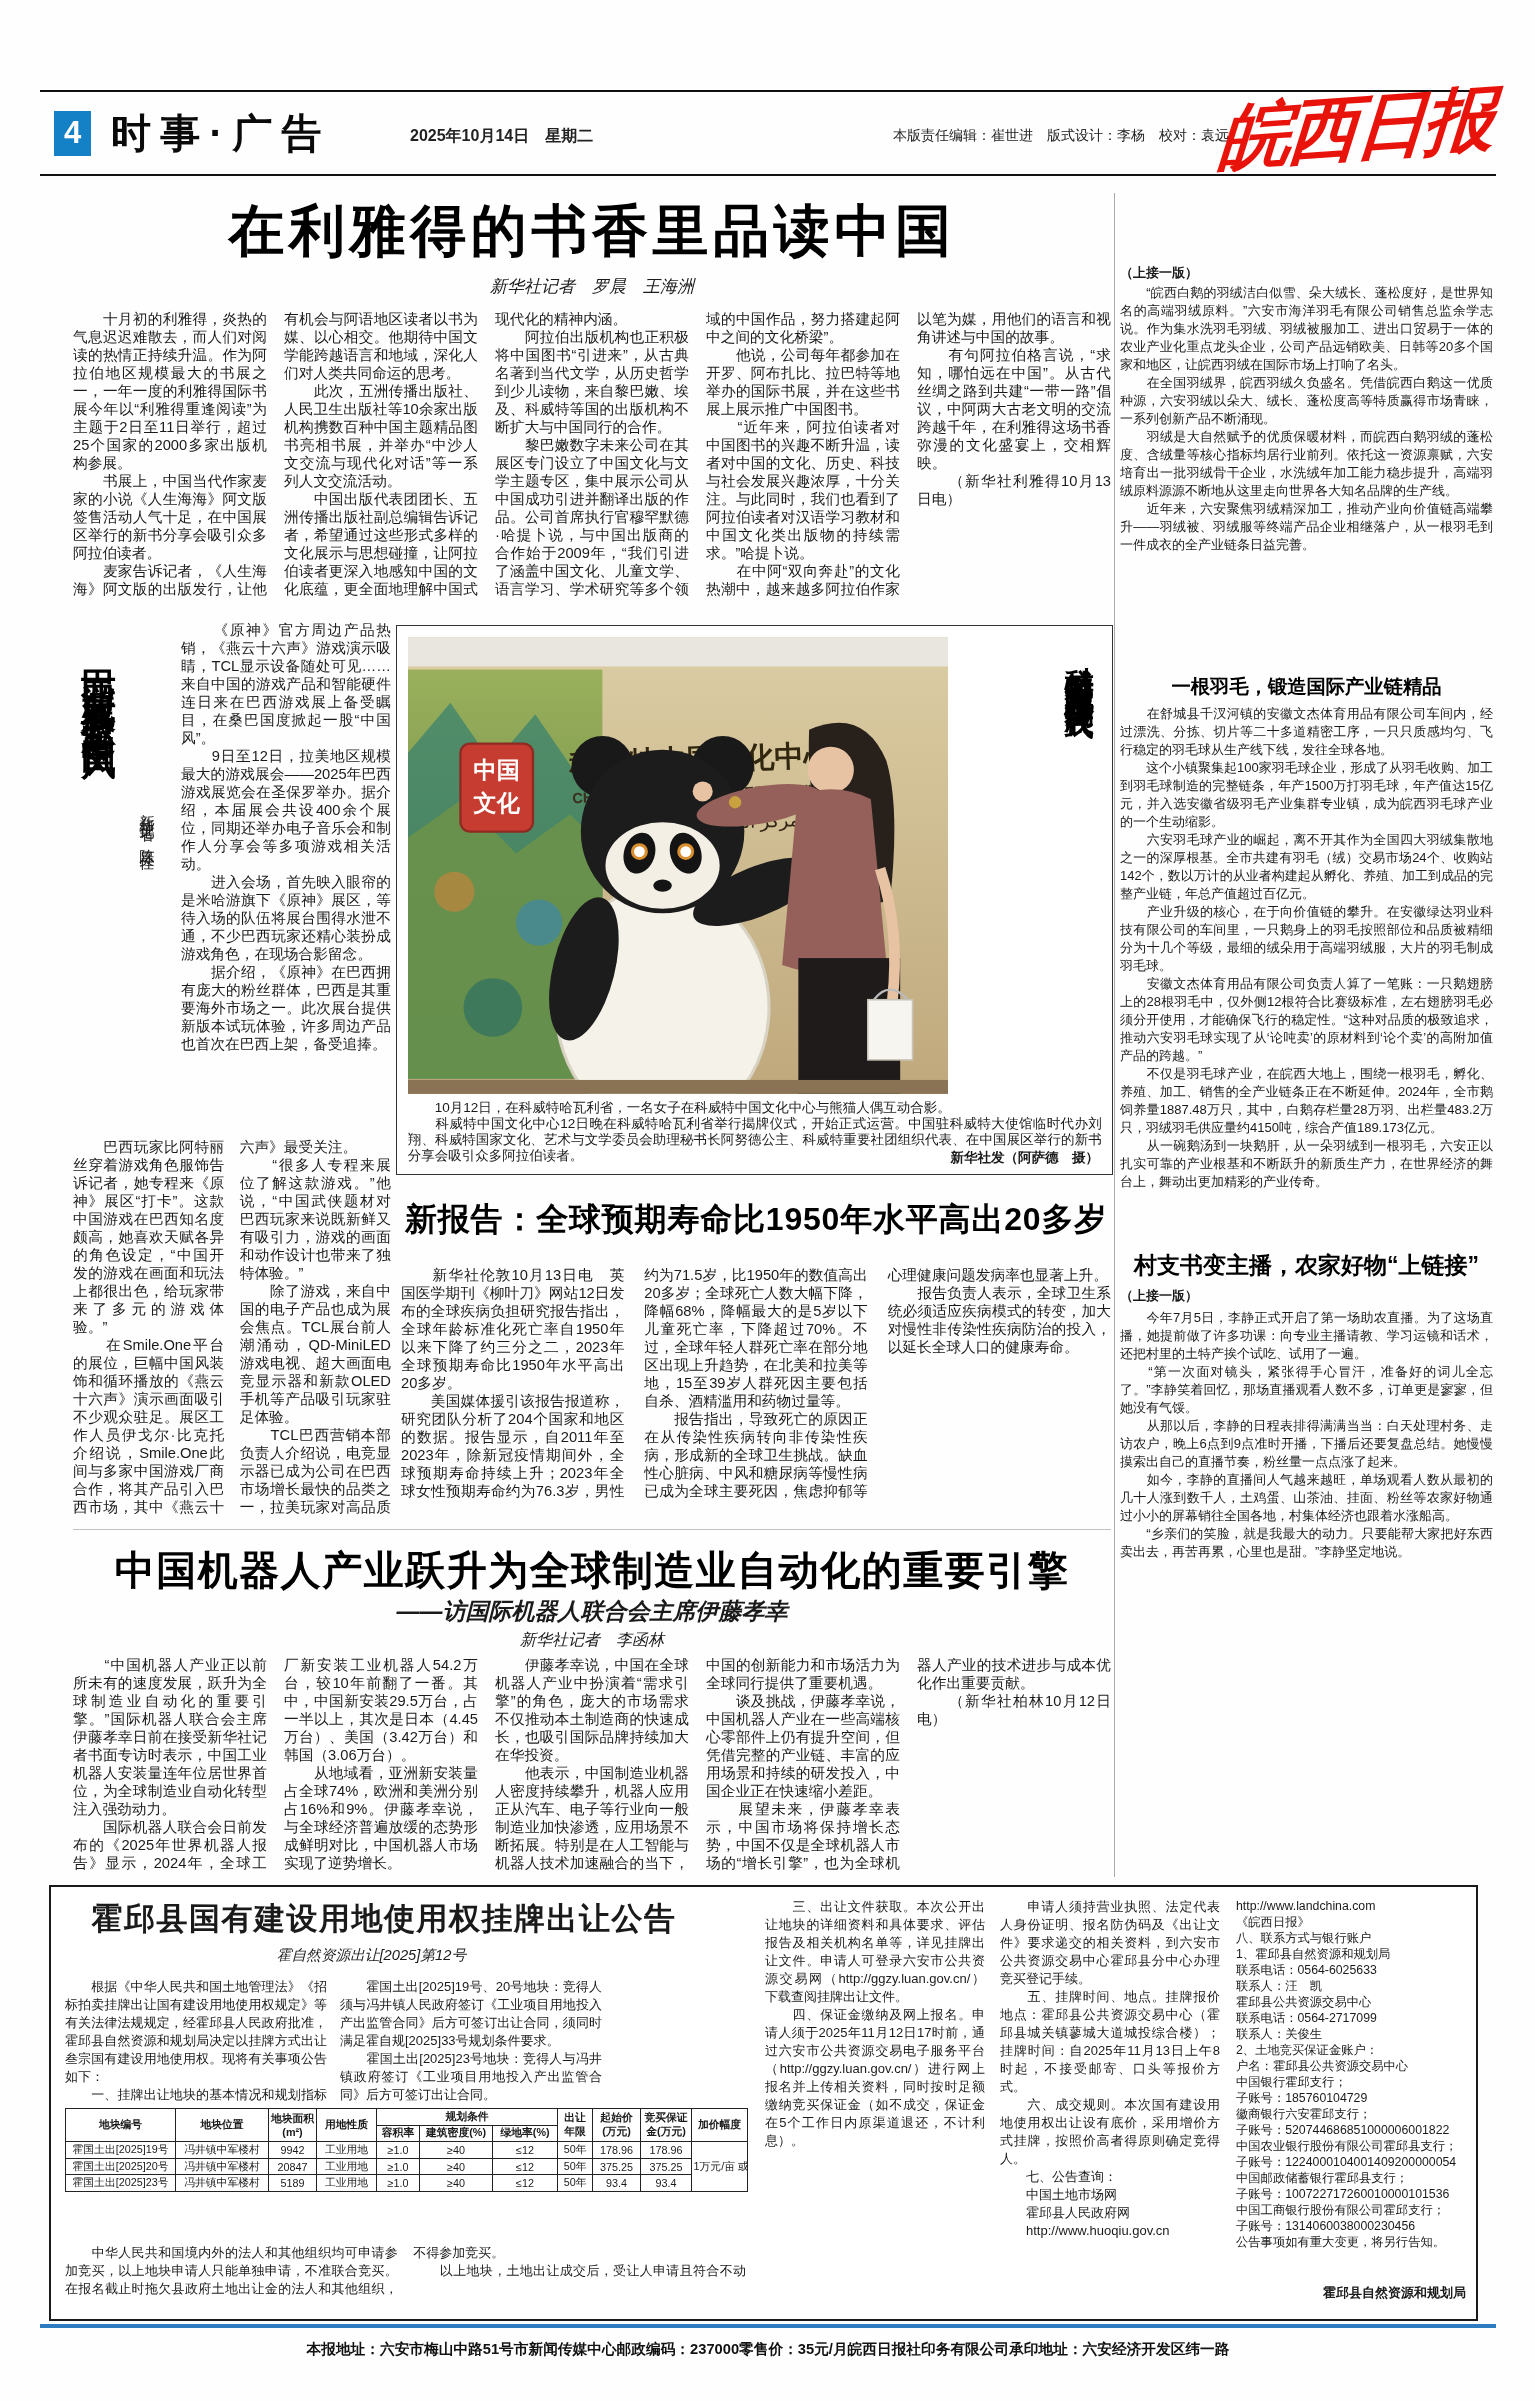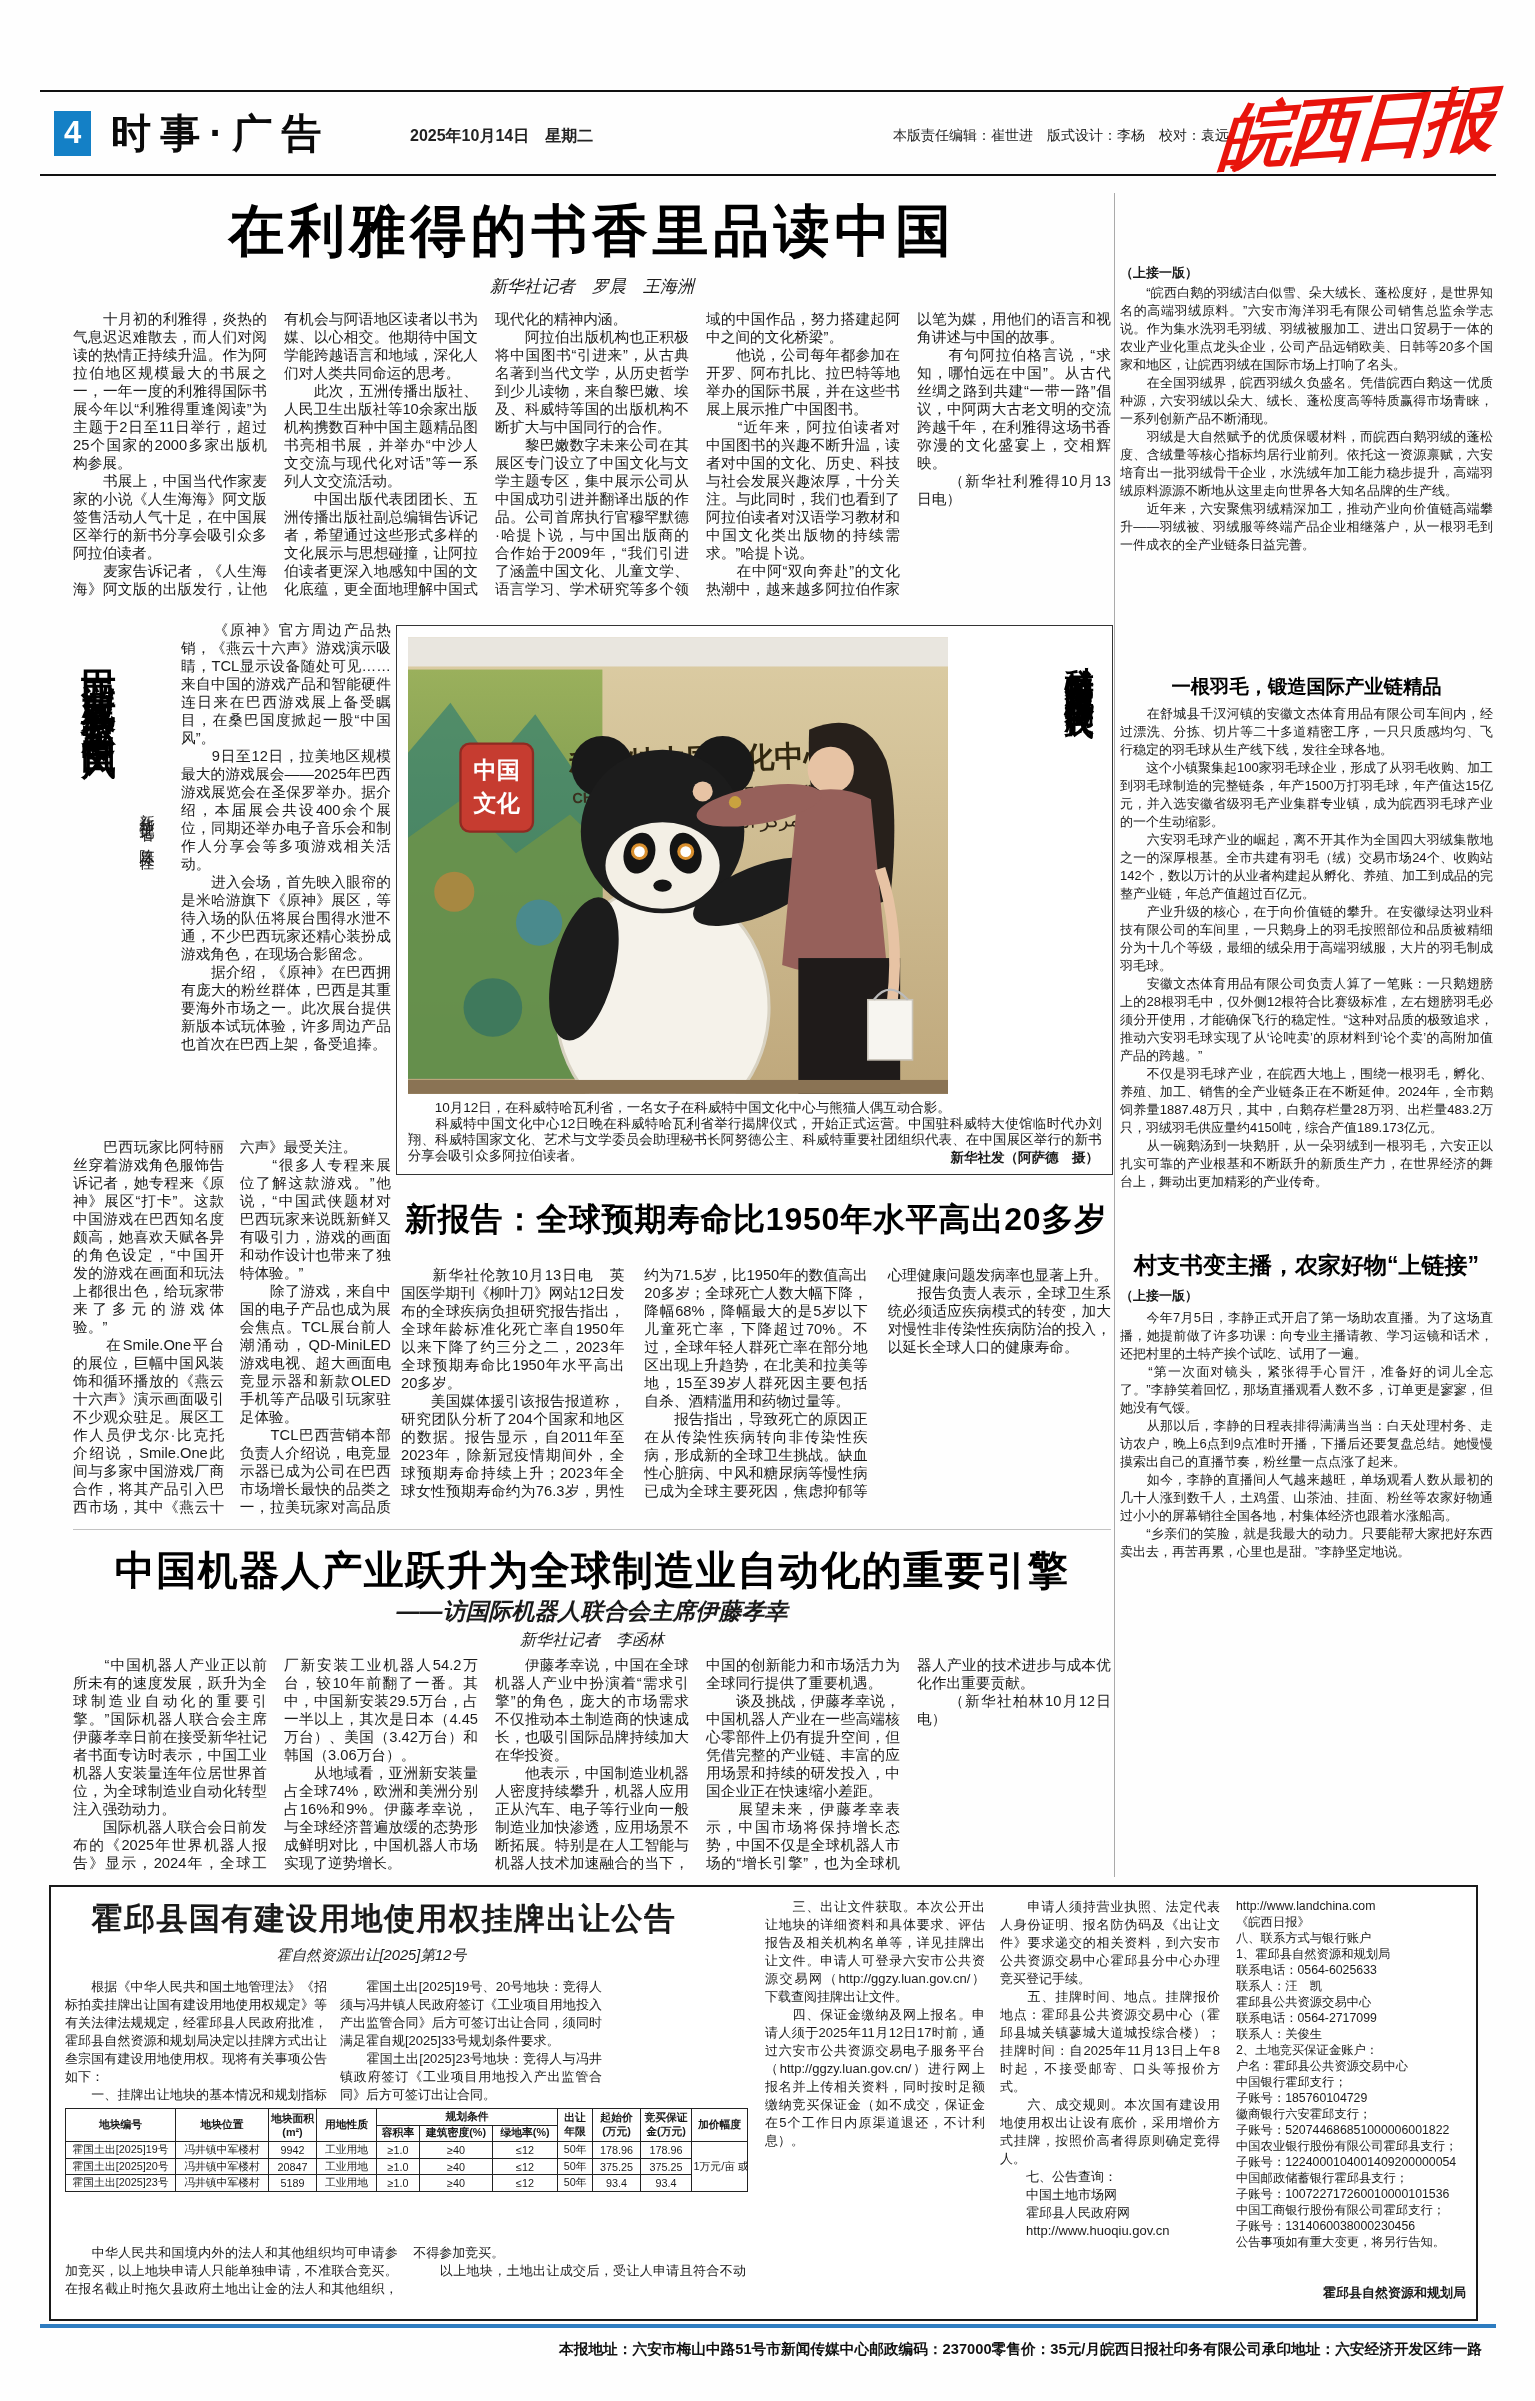--- a/index.html
+++ b/index.html
@@ -36,21 +36,21 @@
   .annbox{position:absolute;left:49px;top:1885px;width:1425px;height:432px;border:2.3px solid #1a1a1a;background:#fff;}
   .ann-t{position:absolute;left:15.4px;top:10.8px;width:610px;text-align:right;font-size:31px;font-weight:900;letter-spacing:1.5px;}
   .ann-n{position:absolute;left:15.4px;top:59px;width:610px;text-align:center;font-size:14.7px;font-style:italic;}
   table.lots{border-collapse:collapse;width:100%;font-size:10.8px;table-layout:fixed;}
   table.lots th,table.lots td{border:1.2px solid #222;padding:0.8px 1.5px;text-align:center;font-weight:400;
       overflow:hidden;white-space:nowrap;}
   table.lots th{font-weight:700;}
   td.wrapcell{white-space:pre-line;}
   
   .bluebar{position:absolute;left:40px;right:40px;top:2324px;height:3.9px;background:#2d7cc0;}
-  .footer{position:absolute;left:54px;right:54px;top:2340px;display:flex;justify-content:flex-end;
+  .footer{position:absolute;left:54px;right:54px;top:2340px;display:flex;justify-content:center;
           font-size:14.7px;font-weight:600;color:#111;}
 </style>
 </head>
 <body>
 
 <div class="page">
 
   <div class="band">
     <div class="pgnum">4</div>
     <div class="secttl">时事·广告</div>

